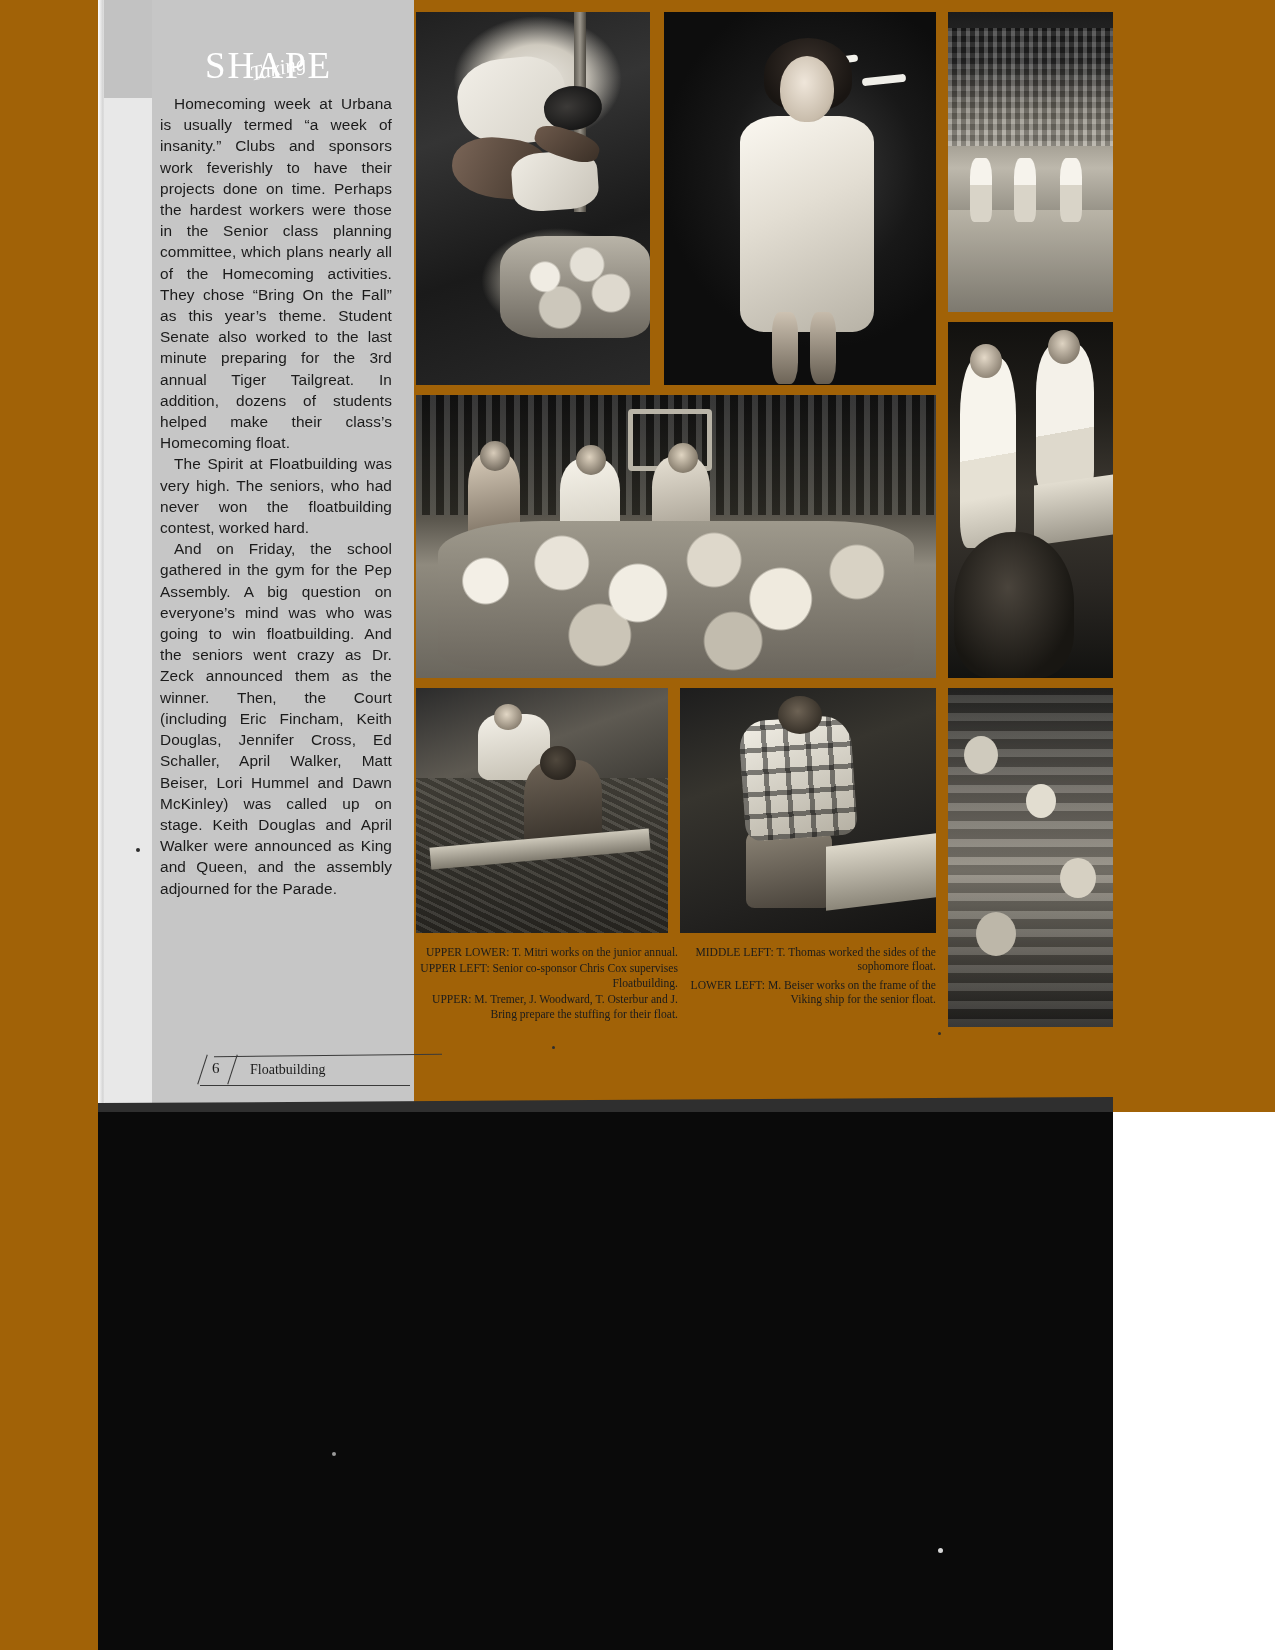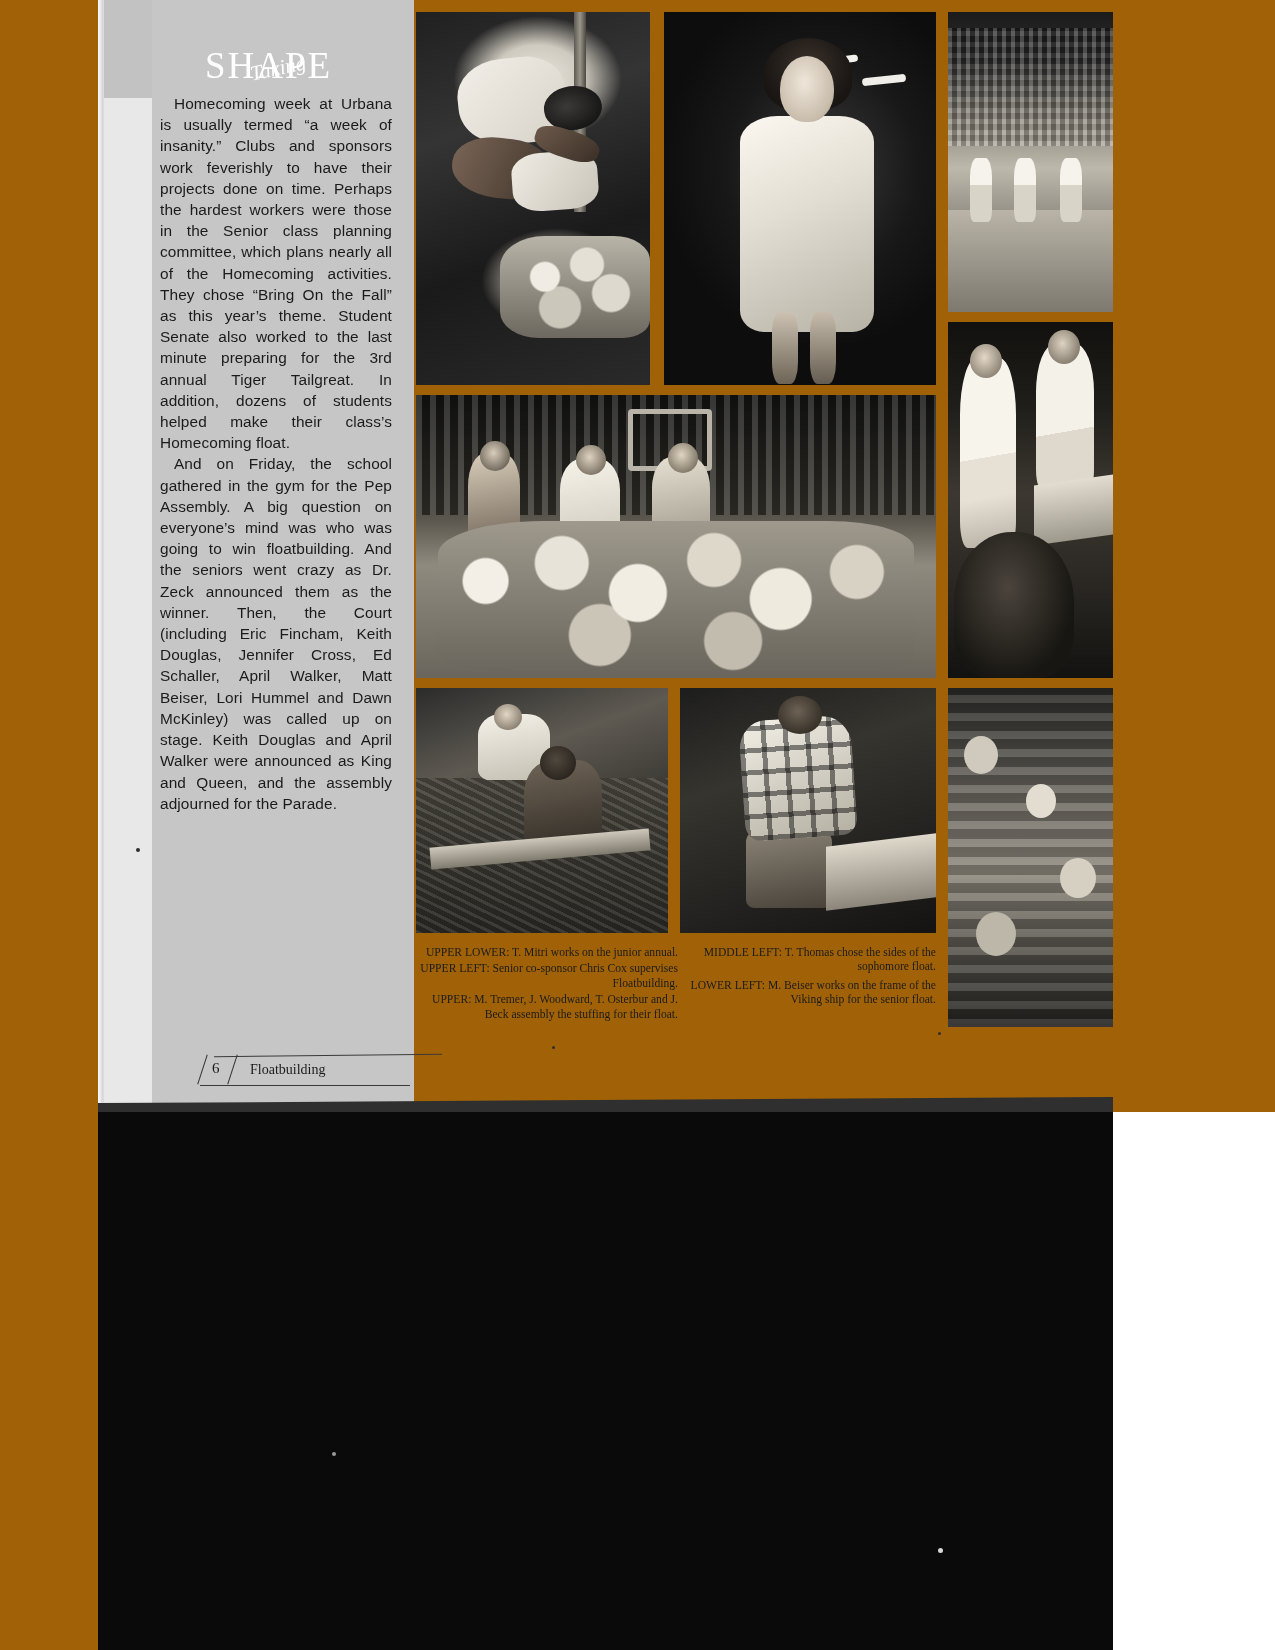--- a/index.html
+++ b/index.html
@@ -534,20 +534,21 @@
   <div id="page-corner-block"></div>
   <div id="text-column-bg"></div>
 
   <div id="title-block">
     <div id="title-shape">SHAPE</div>
     <div id="title-taking">Taking</div>
   </div>
 
   <div id="body-text">
     <p>Homecoming week at Urbana is usually termed “a week of insanity.” Clubs and sponsors work feverishly to have their projects done on time. Perhaps the hardest workers were those in the Senior class planning committee, which plans nearly all of the Homecoming activities. They chose “Bring On the Fall” as this year’s theme. Student Senate also worked to the last minute preparing for the 3rd annual Tiger Tailgreat. In addition, dozens of students helped make their class’s Homecoming float.</p>
+    <p>The Spirit at Floatbuilding was very high. The seniors, who had never won the floatbuilding contest, worked hard.</p>
     <p>And on Friday, the school gathered in the gym for the Pep Assembly. A big question on everyone’s mind was who was going to win floatbuilding. And the seniors went crazy as Dr. Zeck announced them as the winner. Then, the Court (including Eric Fincham, Keith Douglas, Jennifer Cross, Ed Schaller, April Walker, Matt Beiser, Lori Hummel and Dawn McKinley) was called up on stage. Keith Douglas and April Walker were announced as King and Queen, and the assembly adjourned for the Parade.</p>
   </div>
 
   <div id="footer">
     <div id="footer-line-top"></div>
     <div id="footer-line-bottom"></div>
     <div id="footer-left-slash"></div>
     <div id="footer-slash"></div>
     <div id="page-number">6</div>
     <div id="footer-label">Floatbuilding</div>
@@ -626,27 +627,27 @@
   </div>
 
   <div id="caption-left">
     <div class="cap-block">
       <span class="caption-lead">UPPER LOWER:</span><span> T. Mitri works on the junior annual.</span>
     </div>
     <div class="cap-block">
       <span class="caption-lead">UPPER LEFT:</span><span> Senior co-sponsor Chris Cox supervises Floatbuilding.</span>
     </div>
     <div class="cap-block">
-      <span class="caption-lead">UPPER:</span><span> M. Tremer, J. Woodward, T. Osterbur and J. Beck assembly the stuffing for their float.</span>
+      <span class="caption-lead">UPPER:</span><span> M. Tremer, J. Woodward, T. Osterbur and J. Bring prepare the stuffing for their float.</span>
     </div>
   </div>
 
   <div id="caption-right">
     <div class="cap-block">
-      <span class="caption-lead">MIDDLE LEFT:</span><span> T. Thomas chose the sides of the sophomore float.</span>
+      <span class="caption-lead">MIDDLE LEFT:</span><span> T. Thomas worked the sides of the sophomore float.</span>
     </div>
     <div class="cap-block">
       <span class="caption-lead">LOWER LEFT:</span><span> M. Beiser works on the frame of the Viking ship for the senior float.</span>
     </div>
   </div>
 
   <div class="speck" style="left:136px; top:848px; width:4px; height:4px;"></div>
   <div class="speck" style="left:938px; top:1032px; width:3px; height:3px;"></div>
   <div class="speck" style="left:552px; top:1046px; width:3px; height:3px;"></div>
 

